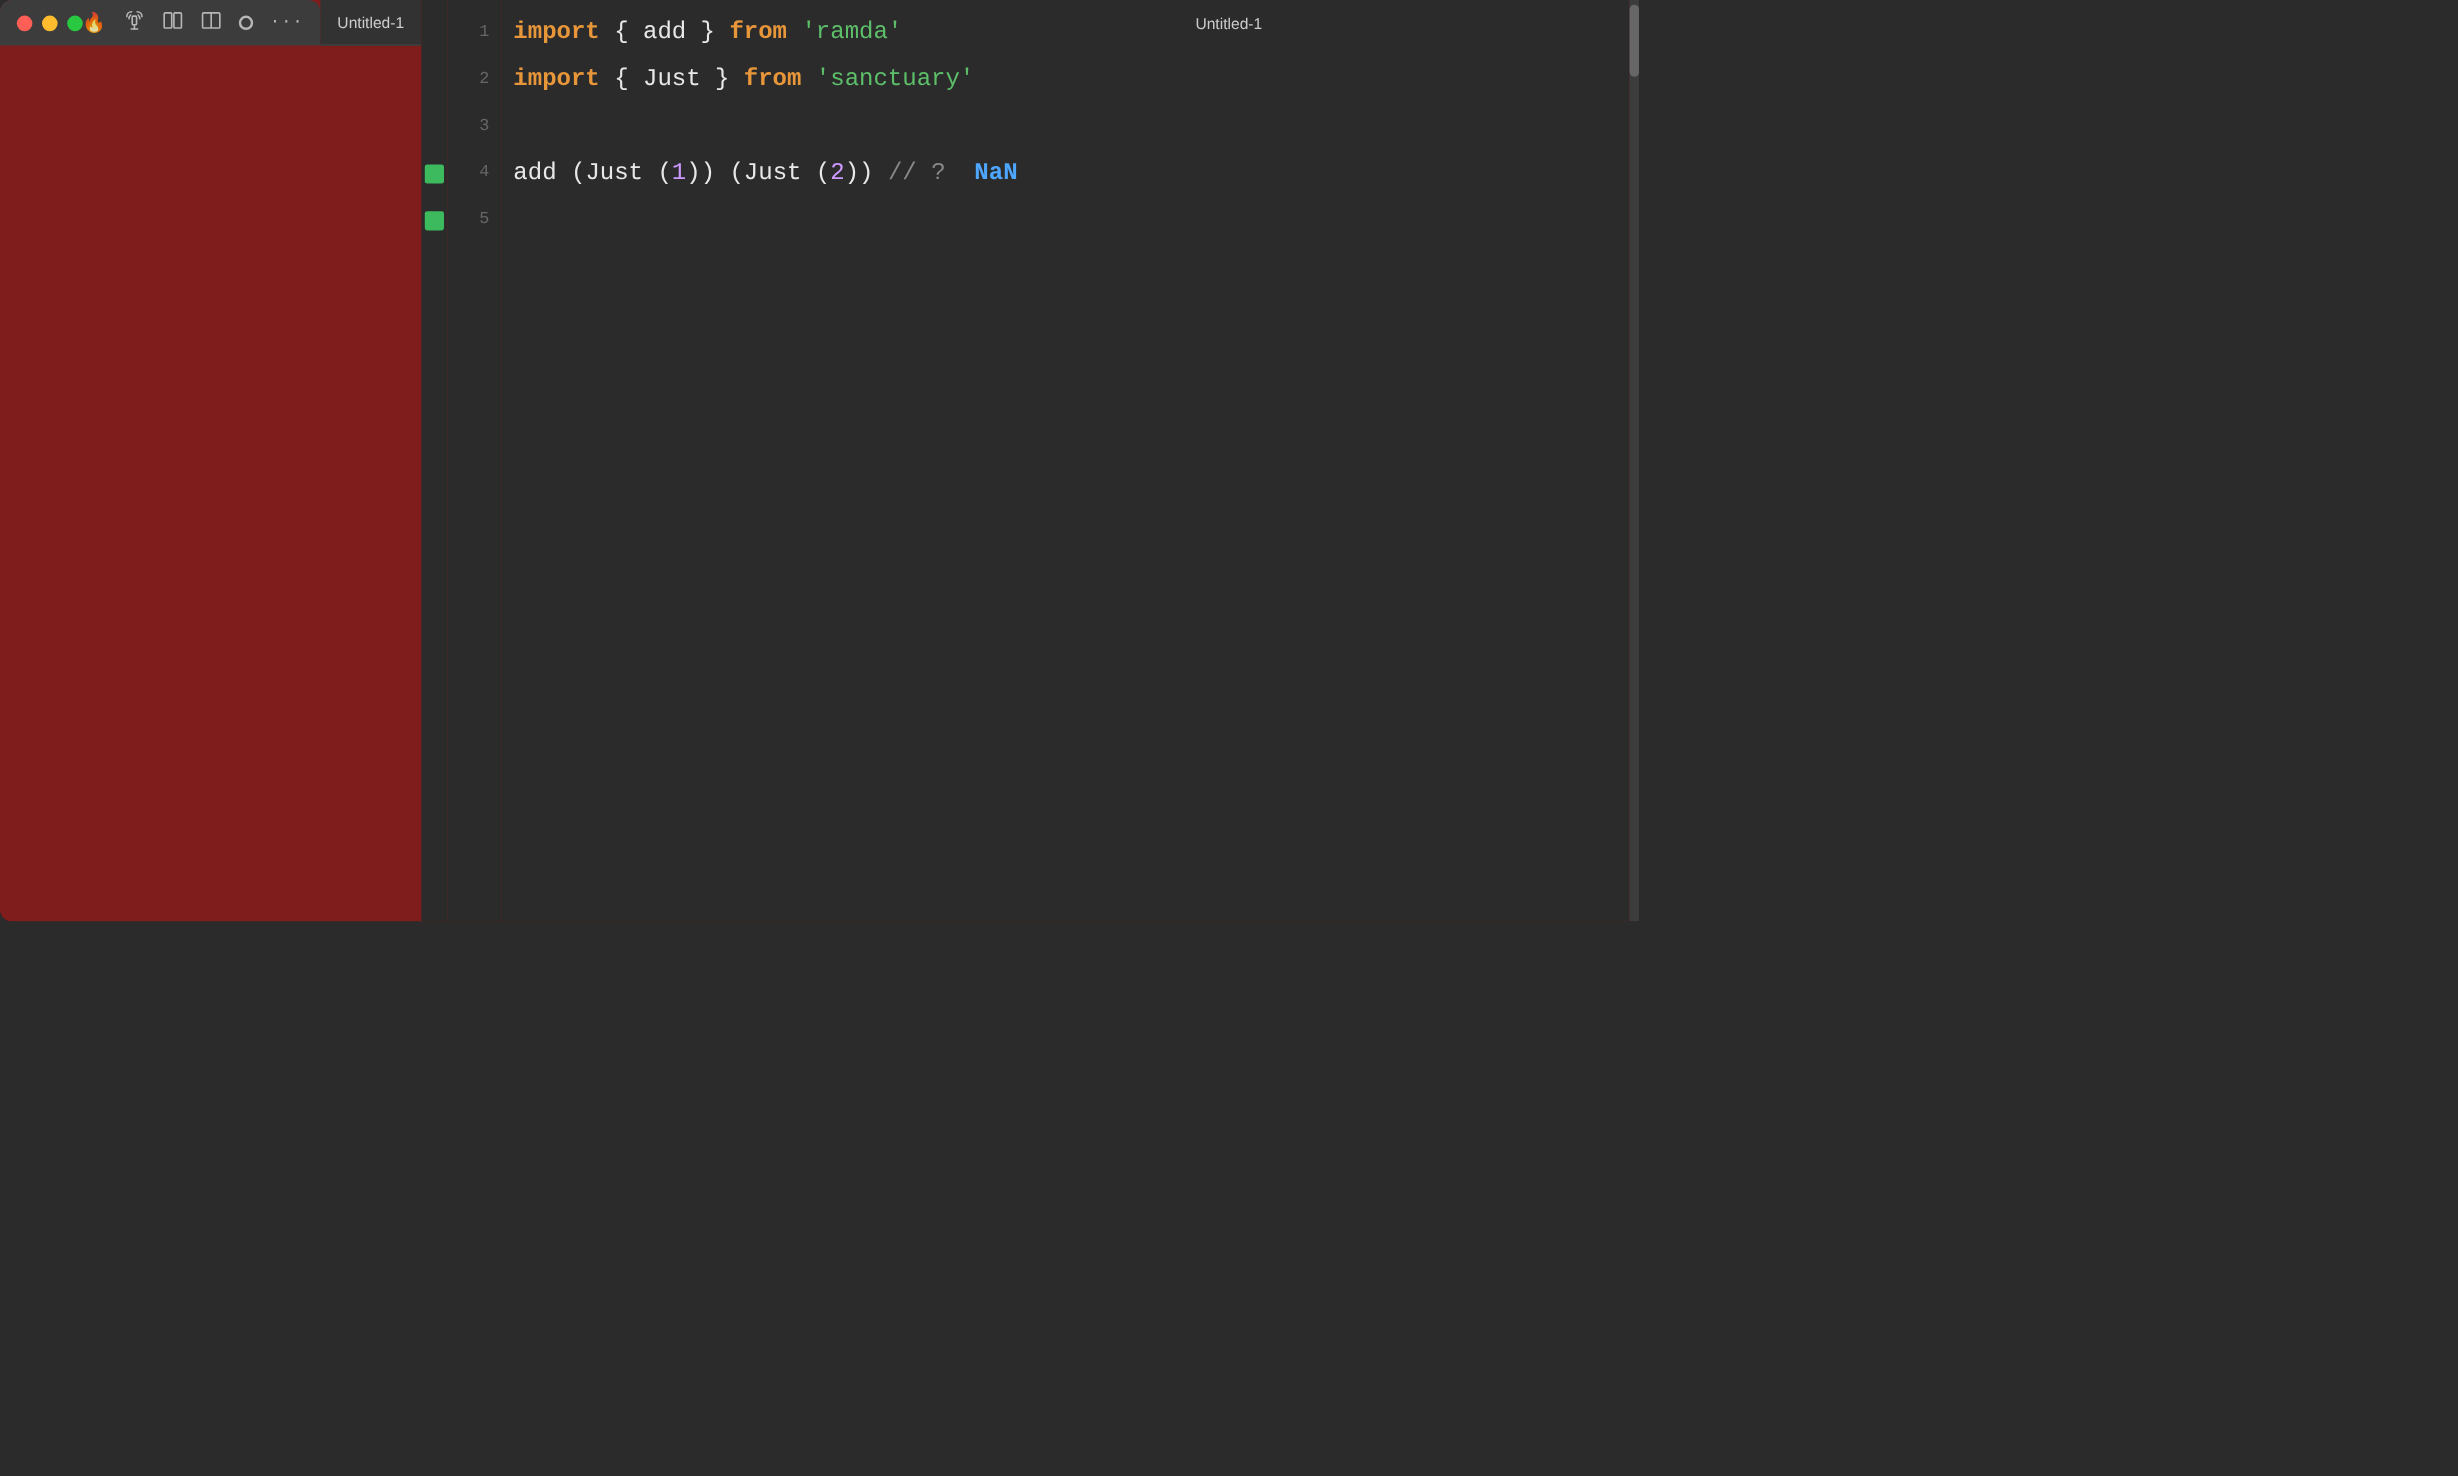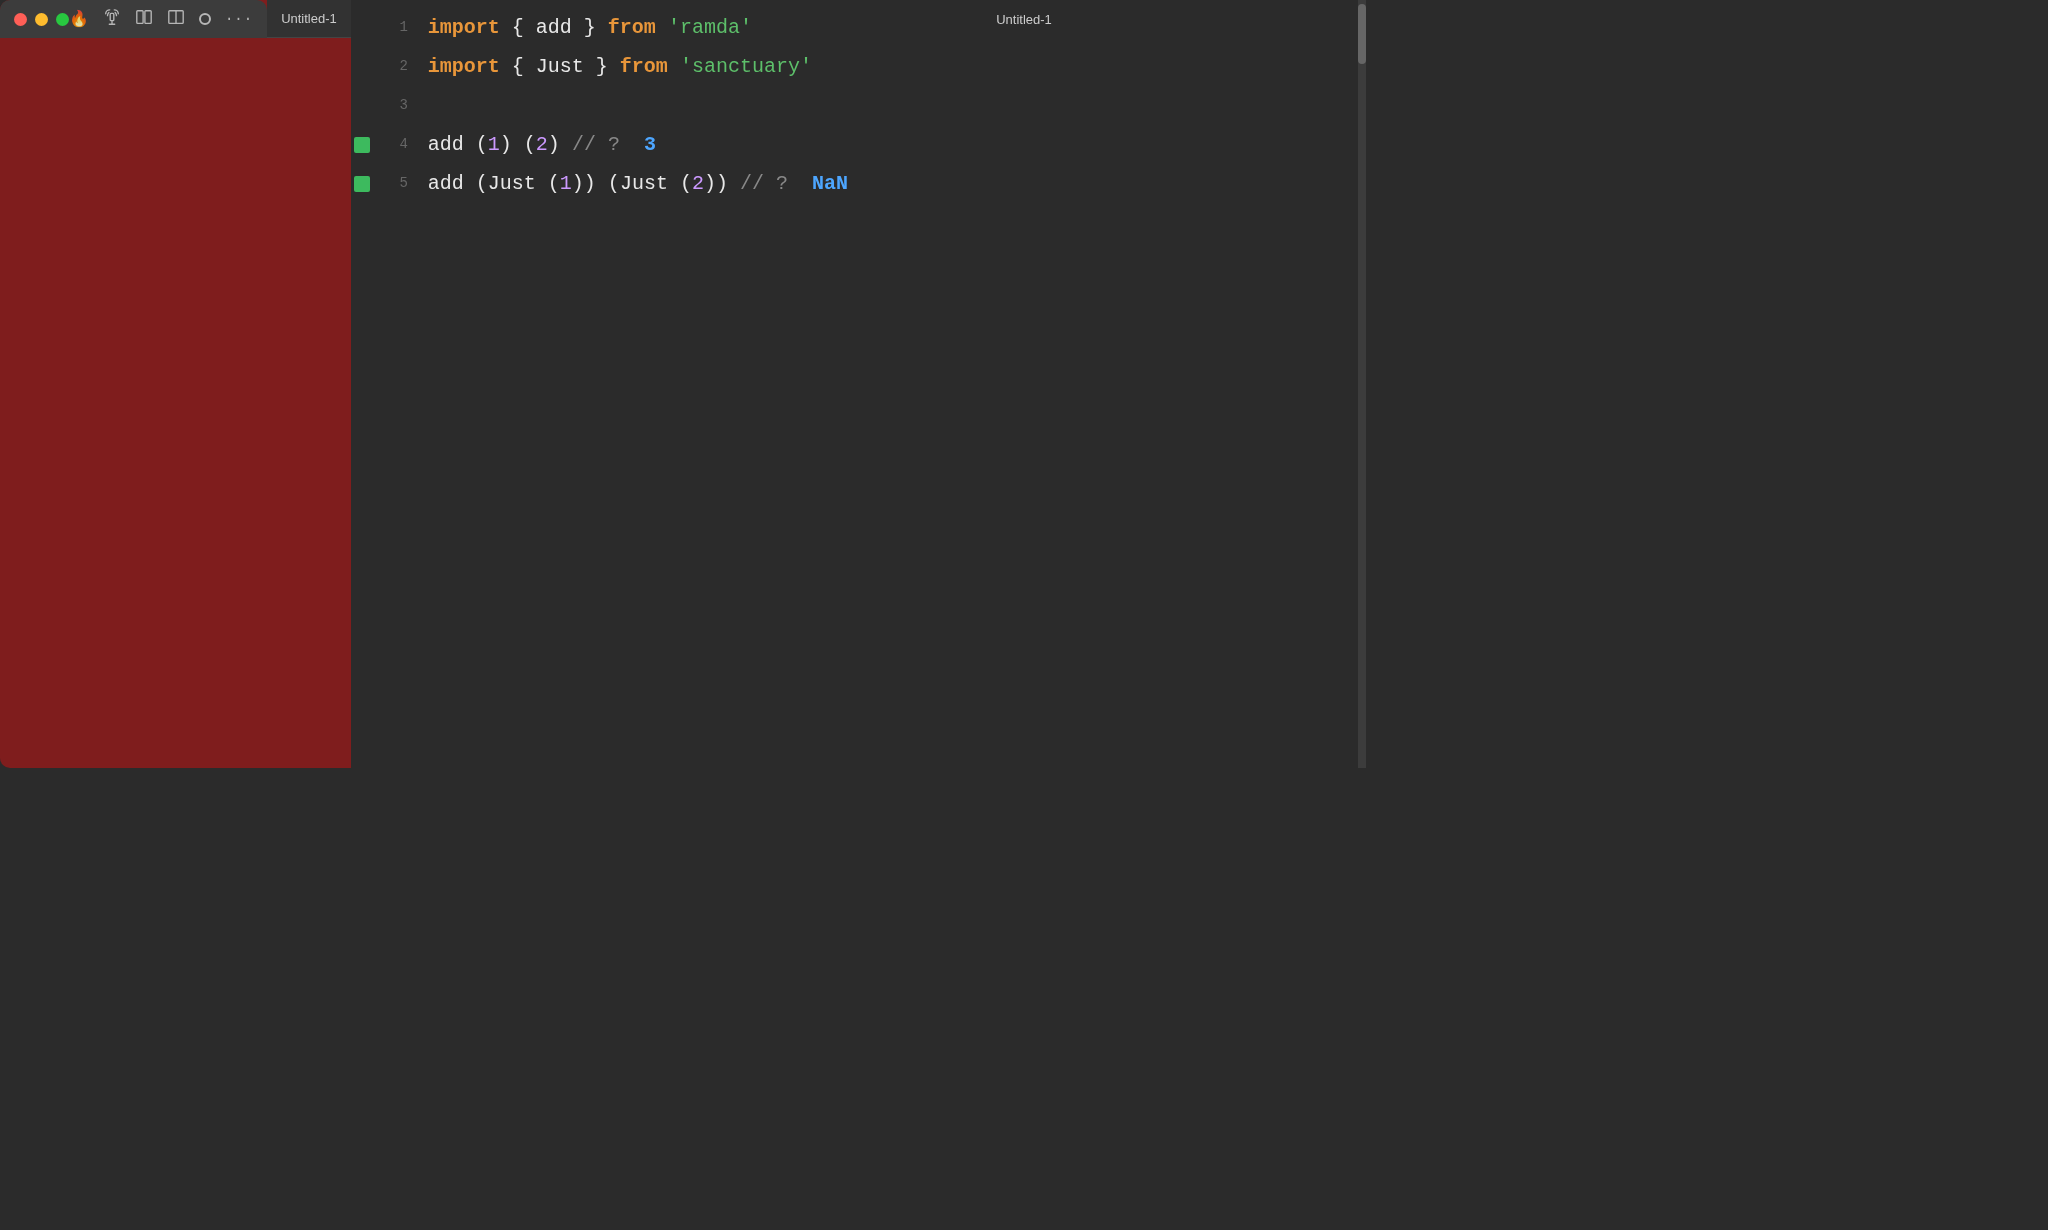--- a/index.html
+++ b/index.html
@@ -266,21 +266,20 @@
     </div>
 
     <div class="code-area">
 
       <div class="code-line"><span class="kw-import">import</span><span class="kw-brace"> { </span><span class="kw-name">add</span><span class="kw-brace"> } </span><span class="kw-from">from</span><span class="kw-brace"> </span><span class="str">'ramda'</span></div>
 
       <div class="code-line"><span class="kw-import">import</span><span class="kw-brace"> { </span><span class="kw-name">Just</span><span class="kw-brace"> } </span><span class="kw-from">from</span><span class="kw-brace"> </span><span class="str">'sanctuary'</span></div>
 
       <div class="code-line"> </div>
 
-      <div class="code-line"><span class="kw-add">add</span><span class="kw-brace"> (</span><span class="num">1</span><span class="kw-brace">) (</span><span class="num">2</span><span class="kw-brace">)</span><span class="comment"> // ?</span><span class="kw-brace">  </span><span class="result-num">3</span></div>
 
       <div class="code-line"><span class="kw-add">add</span><span class="kw-brace"> (</span><span class="kw-just">Just</span><span class="kw-brace"> (</span><span class="num">1</span><span class="kw-brace">)) (</span><span class="kw-just">Just</span><span class="kw-brace"> (</span><span class="num">2</span><span class="kw-brace">))</span><span class="comment"> // ?</span><span class="kw-brace">  </span><span class="result-nan">NaN</span></div>
     </div>
 
     <div class="scrollbar">
       <div class="scrollbar-thumb"></div>
     </div>
   </div>
 </div>
 

